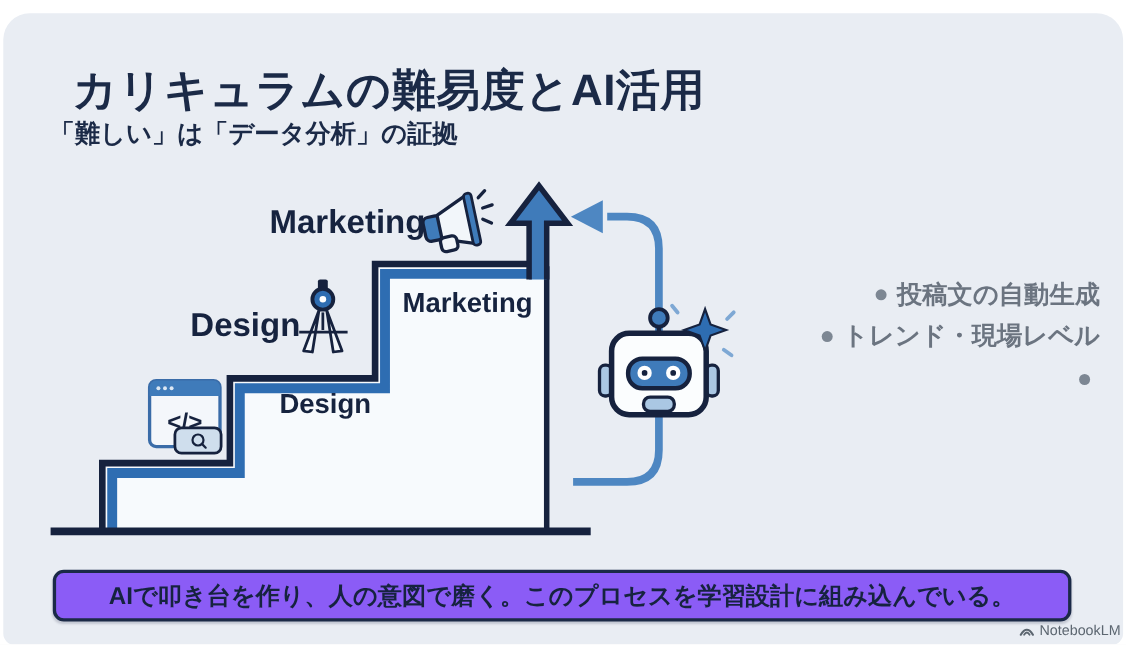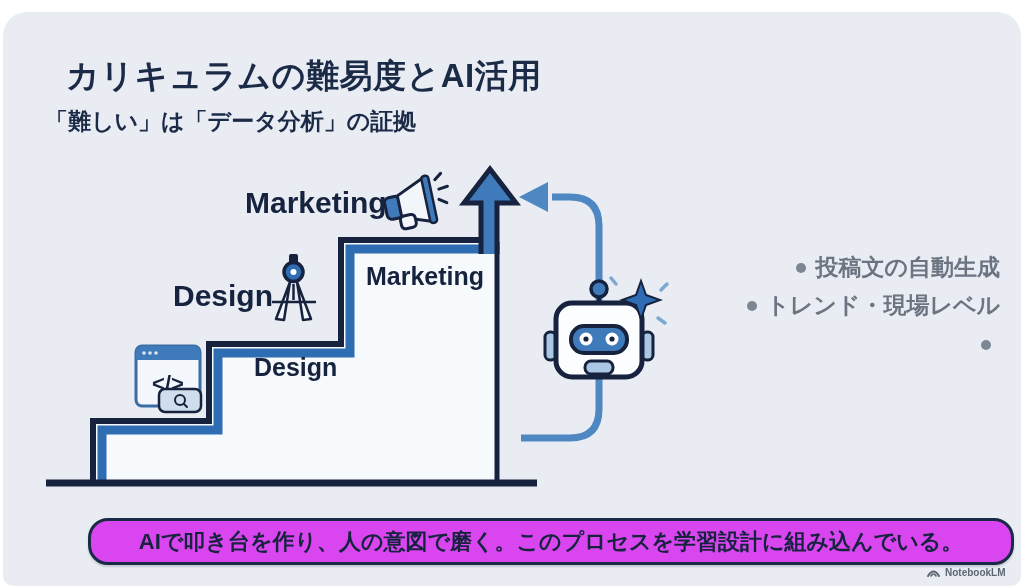--- a/index.html
+++ b/index.html
@@ -8,21 +8,21 @@
     background:#ffffff;
     font-family:"Liberation Sans","DejaVu Sans",sans-serif;
     -webkit-font-smoothing:antialiased;
   }
   .panel{
     position:absolute;left:3px;right:3px;top:12px;bottom:0;
     background:#e9edf3;border-radius:24px 24px 10px 10px;
   }
   .abs{position:absolute;}
   .title{
-    left:66px;top:54px;font-size:33px;font-weight:800;color:#1b2a47;
+    left:66px;top:54px;font-size:40px;font-weight:800;color:#1b2a47;
     letter-spacing:0.5px;white-space:nowrap;
   }
   .subtitle{
     left:45px;top:106px;font-size:23px;font-weight:800;color:#1b2a47;
     white-space:nowrap;
   }
   svg.diagram{position:absolute;left:0;top:0;width:1024px;height:586px;}
   .step-outer-label{font-size:30px;font-weight:800;color:#16233f;white-space:nowrap;}
   .step-inner-label{font-size:25px;font-weight:800;color:#16233f;white-space:nowrap;}
   .lbl-marketing-outer{left:245px;top:186px;}
@@ -33,28 +33,27 @@
   .bullets{left:660px;top:241px;width:340px;}
   .b-row{display:flex;align-items:flex-start;}
   .b-dot{flex:0 0 auto;width:10px;height:10px;border-radius:50%;background:#1b2a47;margin:11px 9px 0 0;}
   .b-dot.gray{background:#7d8793;width:10px;height:10px;margin-top:8px;}
   .b-primary{font-size:24px;font-weight:800;color:#1b2a47;line-height:1.32;}
   .b-subs{margin:14px 0 0 15px;}
   .b-sub{font-size:23px;font-weight:700;color:#6b7480;line-height:1.1;}
   .b-sub-row{margin-bottom:13px;justify-content:flex-end;}
   .banner{
     left:48px;top:518px;width:920px;height:41px;
-    background:#d946ef;border:3px solid #1b2a47;border-radius:20px;
+    background:#8b5cf6;border:3px solid #1b2a47;border-radius:10px;
     display:flex;align-items:center;justify-content:center;
     box-shadow:0 2px 2px rgba(20,30,60,0.18);
-    margin-left:40px;
   }
   .banner-text{font-size:22px;font-weight:800;color:#16233f;white-space:nowrap;}
   .footer{left:926px;top:565px;display:flex;align-items:center;gap:4px;}
-  .footer-text{font-size:10px;font-weight:700;color:#5c6670;text-align:center;}
+  .footer-text{font-size:13px;font-weight:400;color:#5c6670;text-align:center;}
 </style>
 </head>
 <body>
 
 <div id="app">
   <div class="panel"></div>
 
   <div class="abs title">カリキュラムの難易度とAI活用</div>
   <div class="abs subtitle">「難しい」は「データ分析」の証拠</div>
 

